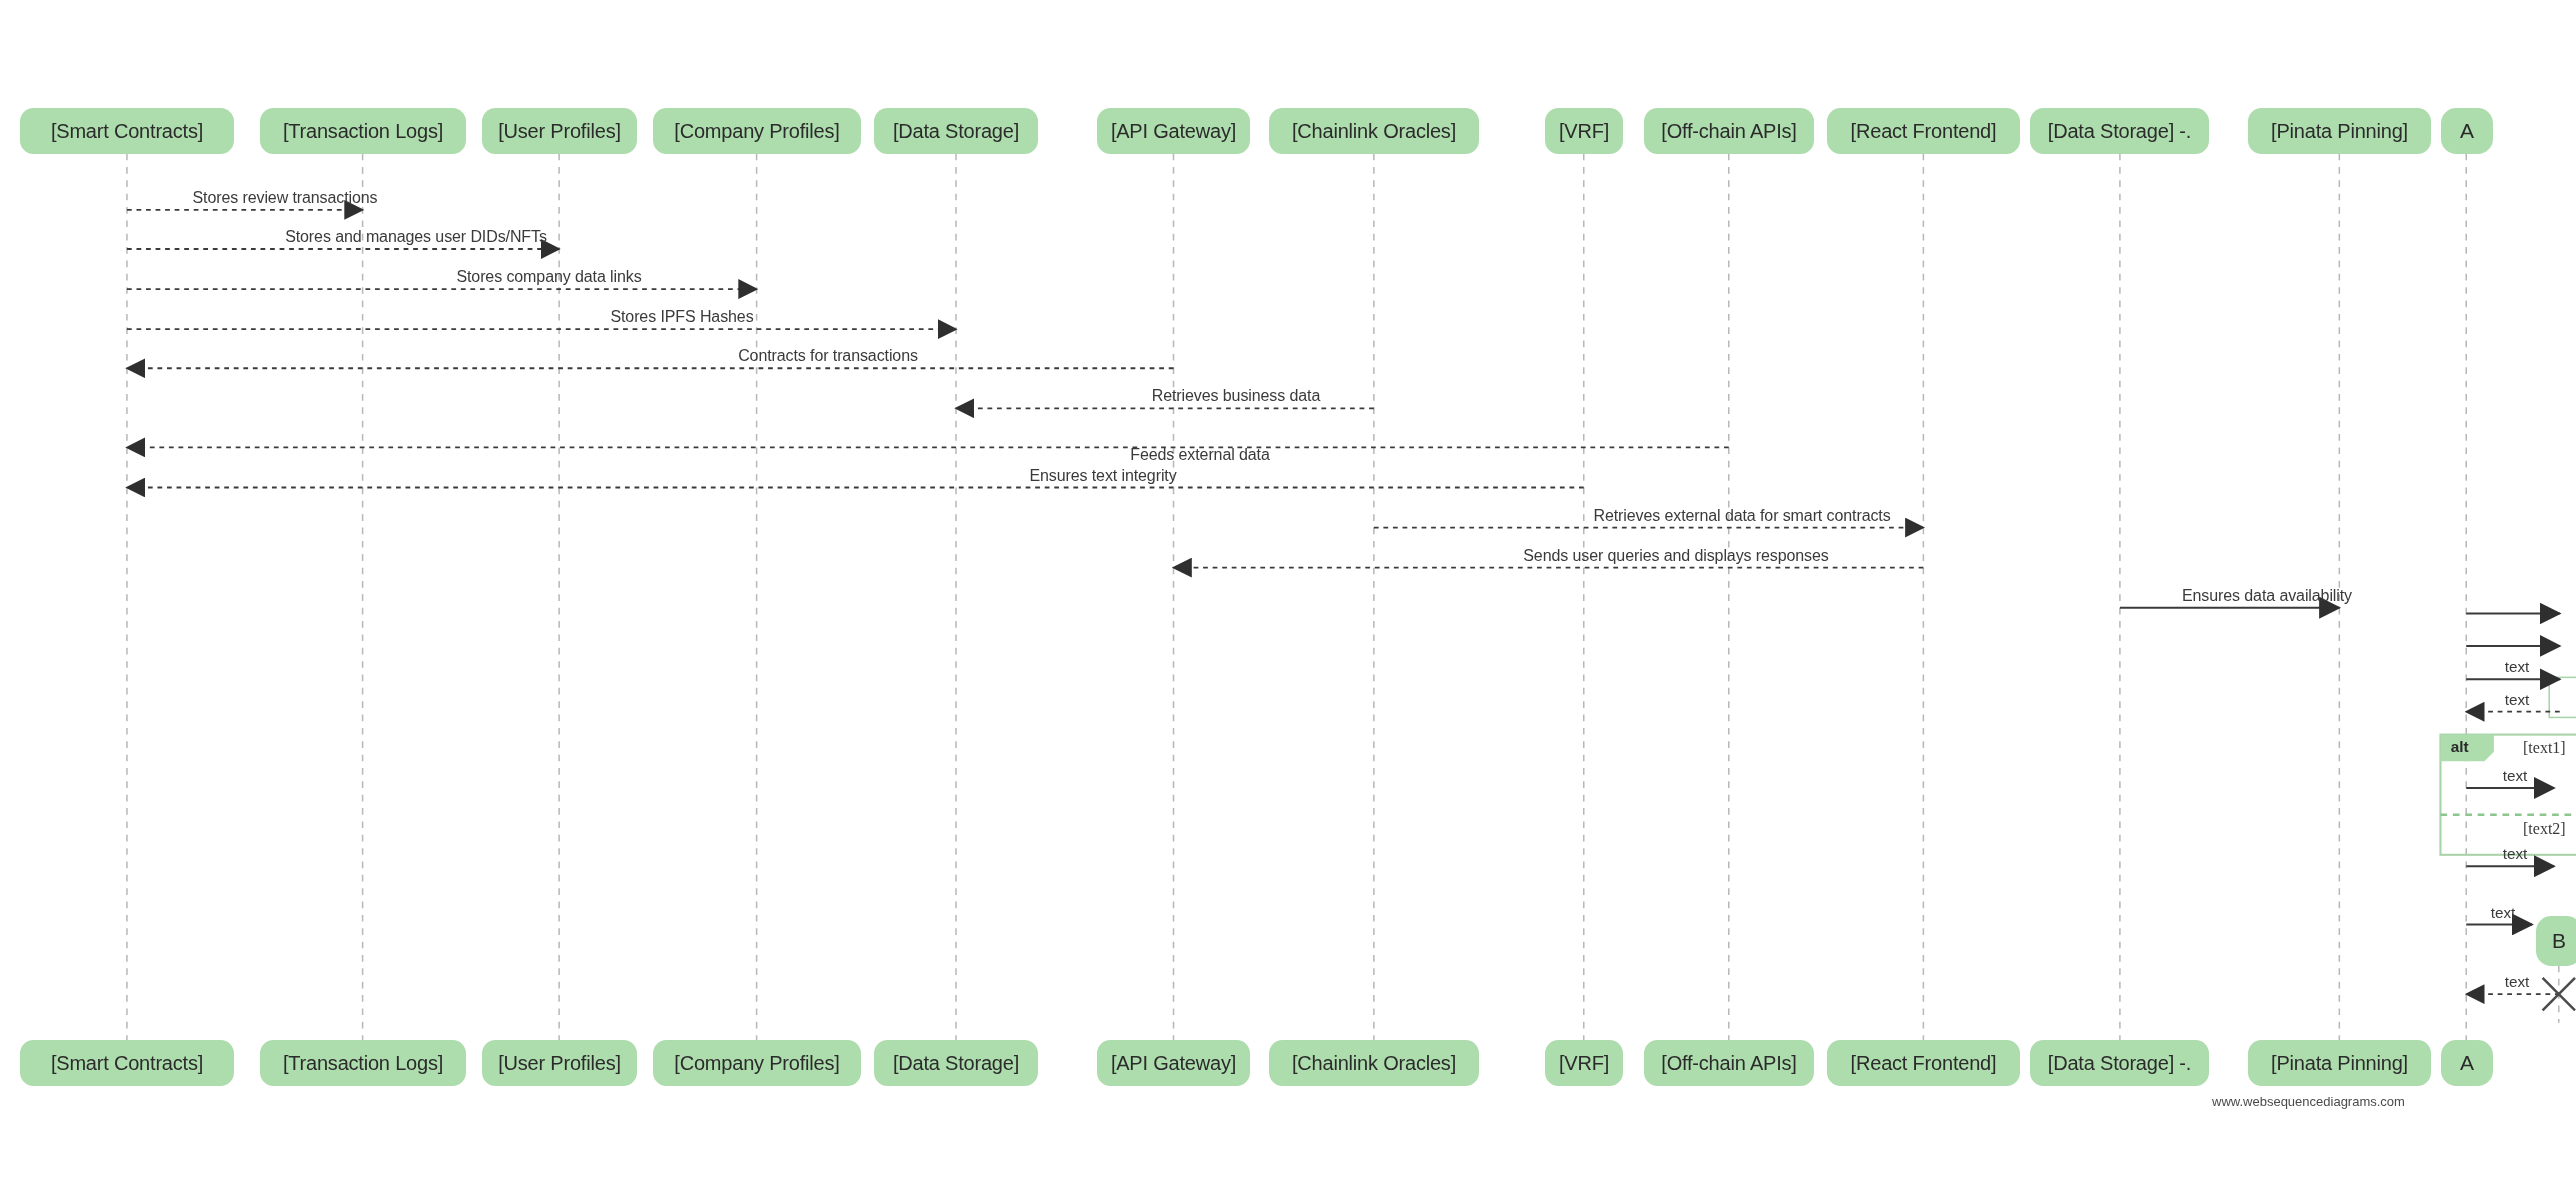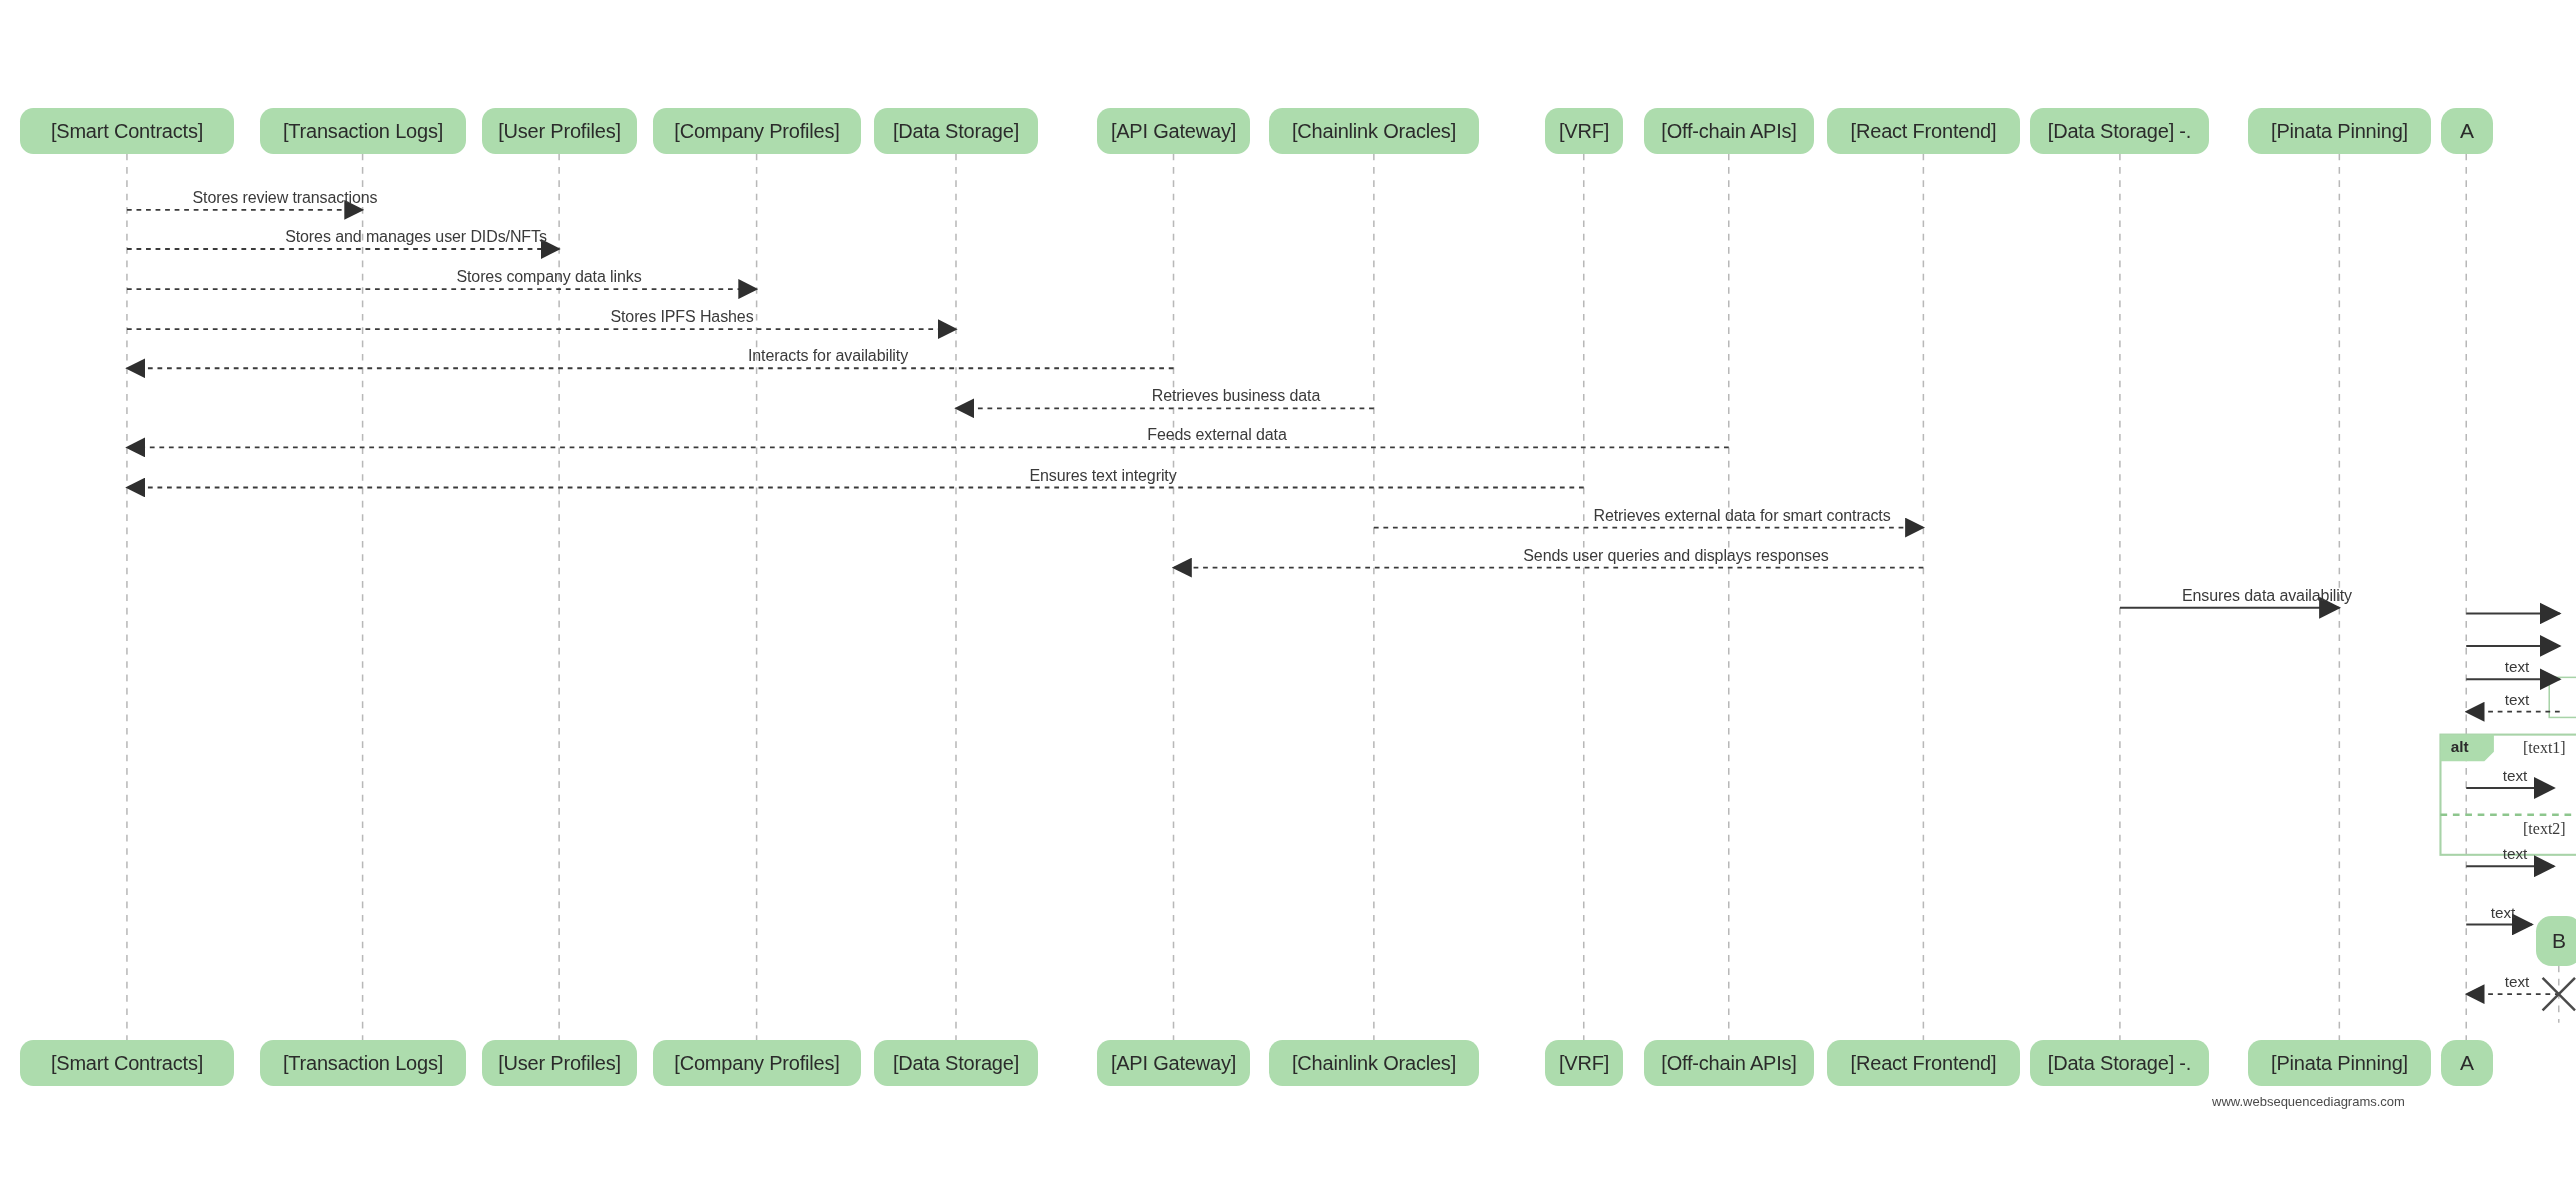--- a/index.html
+++ b/index.html
@@ -176,23 +176,23 @@
       <div class="participant-box" style="left: 1827px; top: 1040px; width: 193px; height: 46px; background: rgb(173, 220, 173);">[React Frontend]</div>
       <div class="participant-box" style="left: 2030px; top: 1040px; width: 179px; height: 46px; background: rgb(173, 220, 173);">[Data Storage] -.</div>
       <div class="participant-box" style="left: 2248px; top: 1040px; width: 183px; height: 46px; background: rgb(173, 220, 173);">[Pinata Pinning]</div>
       <div class="actor-box" style="left: 2441px; top: 1040px; width: 52px; height: 46px; background: rgb(173, 220, 173);">A</div>
     </div>
   <div id="labels">
       <div class="msg-label" style="left: 285px; top: 189px;">Stores review transactions</div>
       <div class="msg-label" style="left: 416px; top: 228px;">Stores and manages user DIDs/NFTs</div>
       <div class="msg-label" style="left: 549px; top: 268px;">Stores company data links</div>
       <div class="msg-label" style="left: 682px; top: 308px;">Stores IPFS Hashes</div>
-      <div class="msg-label" style="left: 828px; top: 347px;">Interacts for availability</div>
+      <div class="msg-label" style="left: 828px; top: 347px;">Contracts for transactions</div>
       <div class="msg-label" style="left: 1236px; top: 387px;">Retrieves business data</div>
-      <div class="msg-label" style="left: 1200px; top: 426px; margin-left: 17px;">Feeds external data</div>
+      <div class="msg-label" style="left: 1200px; top: 446px;">Feeds external data</div>
       <div class="msg-label" style="left: 1103px; top: 467px;">Ensures text integrity</div>
       <div class="msg-label" style="left: 1742px; top: 507px;">Retrieves external data for smart contracts</div>
       <div class="msg-label" style="left: 1676px; top: 547px;">Sends user queries and displays responses</div>
       <div class="msg-label" style="left: 2267px; top: 587px;">Ensures data availability</div>
       <div class="msg-label small" style="left: 2517px; top: 658px;">text</div>
       <div class="msg-label small" style="left: 2517px; top: 691px;">text</div>
       <div class="msg-label small" style="left: 2515px; top: 767px;">text</div>
       <div class="msg-label small" style="left: 2515px; top: 845px;">text</div>
       <div class="msg-label small" style="left: 2503px; top: 904px;">text</div>
       <div class="msg-label small" style="left: 2517px; top: 973px;">text</div>

